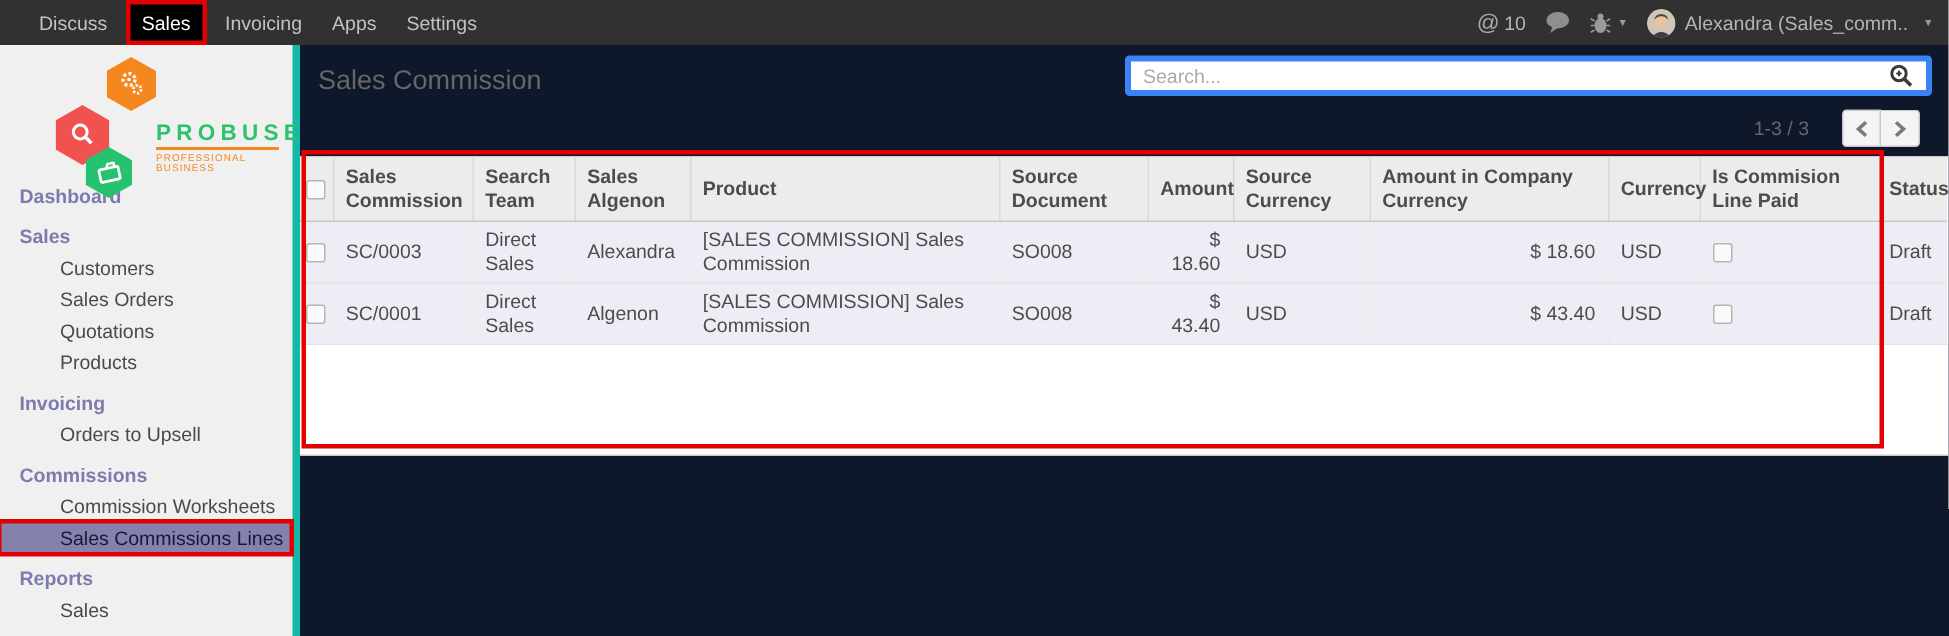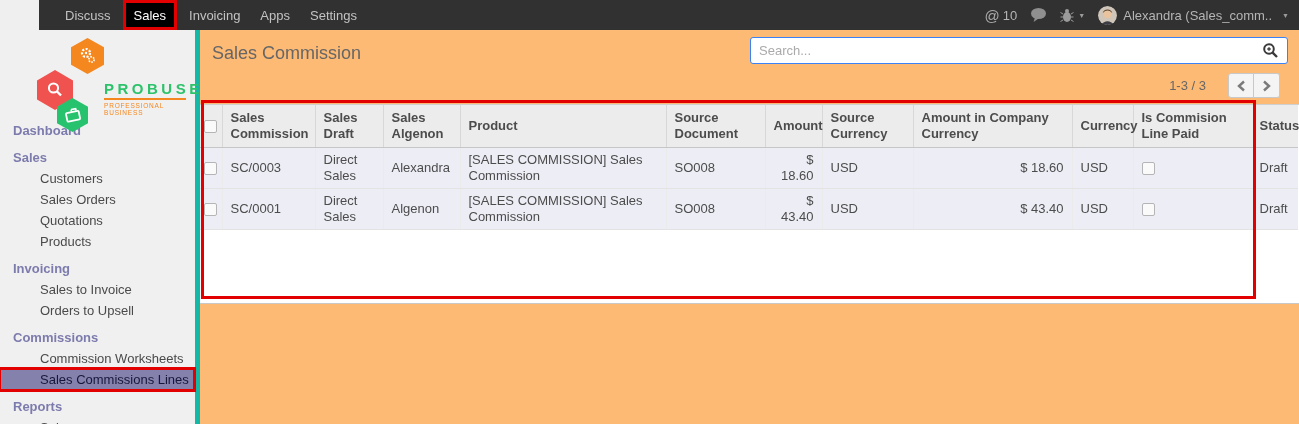--- a/index.html
+++ b/index.html
@@ -1,41 +1,41 @@
 <!DOCTYPE html>
 <html><head>
 <meta charset="utf-8">
 <style>
   * { margin:0; padding:0; box-sizing:border-box; }
   html,body { width:1299px; height:424px; overflow:hidden;
     font-family:"Liberation Sans", sans-serif; background:#efefef; }
 
   
   .topbar { height:30px; background:#313131; display:flex;
-    align-items:center; justify-content:space-between;margin-left:39px; }
+    align-items:center; justify-content:space-between; }
   .tb-left { display:flex; align-items:center; padding-left:16px; height:100%; }
   .tb-item { color:#c2c2c2; font-size:13px; padding:0 10px; height:100%;
     display:flex; align-items:center; cursor:pointer; }
   .tb-item.active { background:#000; color:#fff; outline:3px solid #e30000;
     outline-offset:-1px; padding:0 9px; height:26px; margin:0 4px; }
   .tb-right { display:flex; align-items:center; gap:13px; padding-right:10px;
     color:#b5b5b5; font-size:13px; }
   .at-badge { display:flex; align-items:center; gap:3px; cursor:pointer; }
   .at-glyph { font-size:15px; color:#a9a9a9; }
   .tray-icon { display:flex; align-items:center; cursor:pointer; }
   .caret { font-size:7px; color:#9a9a9a; margin-left:4px; }
   .user-menu { display:flex; align-items:center; gap:6px; cursor:pointer; }
   .avatar { width:19px; height:19px; border-radius:50%; overflow:hidden;
     background:#6d6d6d; flex:none; }
 
   
   .shell { display:flex; height:394px; }
   .sidebar { width:200px; min-width:200px; background:#f0f0f0;
     border-right:5px solid #14b8a6; }
-  .main { flex:1; position:relative; background:#fdba74; }
+  .main { flex:1; position:relative; background:#0f172a; }
 
   
   .logo { position:relative; height:88px; }
   .hex { position:absolute; clip-path:polygon(50% 0,100% 26%,100% 74%,50% 100%,0 74%,0 26%);
     display:flex; align-items:center; justify-content:center; }
   .hex-orange { left:71px; top:8px;  width:33px; height:36px; background:#f5871f; }
   .hex-red    { left:37px; top:40px; width:36px; height:40px; background:#f0534f; }
   .hex-green  { left:57px; top:68px; width:31px; height:34px; background:#27c26d; }
   .logo-text { position:absolute; left:104px; top:50px; color:#2dc26b;
     font-size:15px; font-weight:bold; letter-spacing:3.5px; }
@@ -50,21 +50,21 @@
   .m-section { color:#7c7bad; font-weight:bold; padding-left:13px; margin-top:6px; }
   .m-section.first { margin-top:0; }
   .m-item { color:#4a4a4a; padding-left:40px; }
   .m-item.selected { background:#8481ad; color:#17173a; outline:3px solid #e30000;
     outline-offset:-1px; width:194px; }
 
   
   .control-row { display:flex; align-items:flex-start; padding:7px 11px 0 12px; }
   .page-title { font-size:18px; color:#666; margin-top:6px; }
   .search-box { margin-left:auto; width:538px; height:27px; background:#fff;
-    border:1px solid #3b82f6; border-radius:3px; display:flex; align-items:center;
+    border:4px solid #3b82f6; border-radius:3px; display:flex; align-items:center;
     padding:0 8px; }
   .search-input { flex:1; border:none; outline:none; font-size:13px; color:#555;
     background:transparent; font-family:"Liberation Sans", sans-serif; }
   .search-input::placeholder { color:#aaa; }
   .pager-row { display:flex; justify-content:flex-end; align-items:center;
     gap:22px; padding:9px 19px 0 0; }
   .pager-range { font-size:13px; color:#666; }
   .pager-buttons { display:flex; }
   .pager-btn { width:26px; height:25px; background:#f4f4f4;
     border:1px solid #c8c8c8; display:flex; align-items:center;
@@ -179,21 +179,20 @@
       <div class="logo-sub">PROFESSIONAL BUSINESS</div>
     </div>
     <ul class="menu">
       <li class="m-section first">Dashboard</li>
       <li class="m-section">Sales</li>
       <li class="m-item">Customers</li>
       <li class="m-item">Sales Orders</li>
       <li class="m-item">Quotations</li>
       <li class="m-item">Products</li>
       <li class="m-section">Invoicing</li>
-      <li class="m-item">Sales to Invoice</li>
       <li class="m-item">Orders to Upsell</li>
       <li class="m-section">Commissions</li>
       <li class="m-item">Commission Worksheets</li>
       <li class="m-item selected">Sales Commissions Lines</li>
       <li class="m-section">Reports</li>
       <li class="m-item">Sales</li>
     </ul>
   </div>
 
   <div class="main">
@@ -238,21 +237,21 @@
             <col style="width:91px">
             <col style="width:159px">
           <col style="width:61px">
             <col style="width:120px">
             <col style="width:45px">
         </colgroup>
         <thead>
           <tr>
             <th class="col-check"><input type="checkbox" style=""></th>
             <th>Sales Commission</th>
-            <th>Sales Draft</th>
+            <th>Search Team</th>
             <th>Sales Algenon</th>
             <th>Product</th>
             <th>Source Document</th>
             <th class="num">Amount</th>
             <th>Source Currency</th>
             <th>Amount in Company Currency</th>
             <th>Currency</th>
             <th>Is Commision Line Paid</th>
             <th>Status</th>
           </tr>

